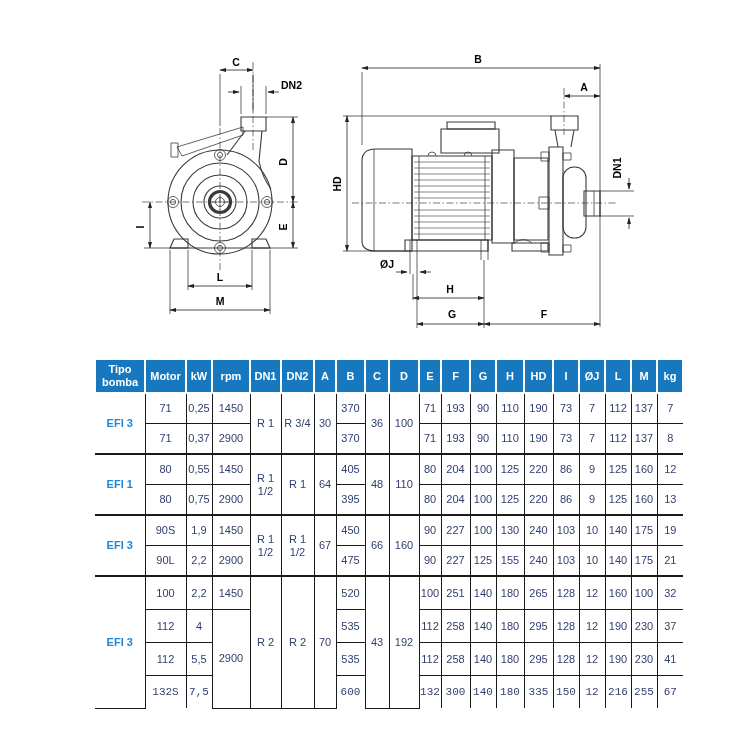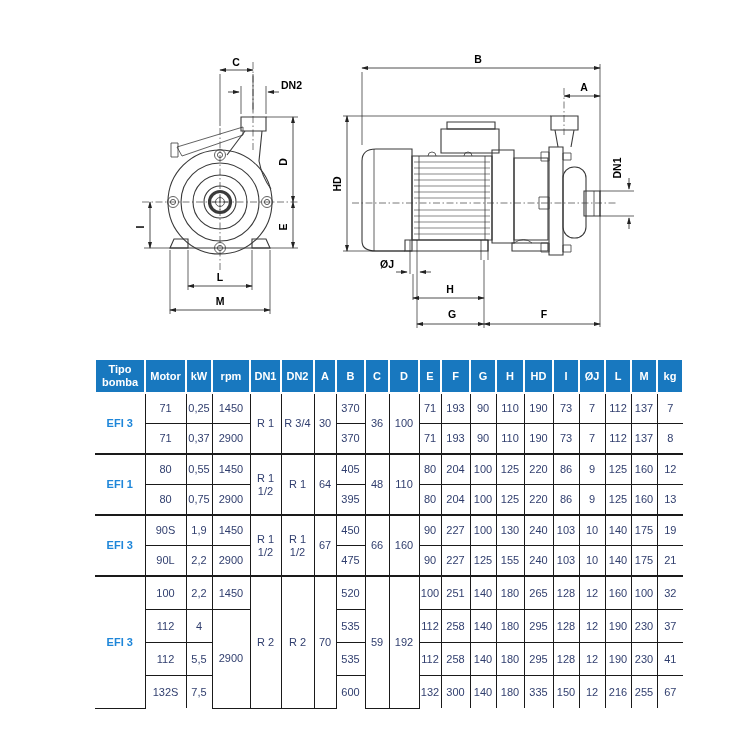--- a/index.html
+++ b/index.html
@@ -16,21 +16,21 @@
   .dlbl{font:bold 10.5px "Liberation Sans",sans-serif;fill:#000;}
 
   .spec{position:absolute;left:94px;top:358px;width:588px;border-collapse:collapse;
         table-layout:fixed;font:11px "Liberation Sans",sans-serif;}
   .spec th{background:#1878bf;color:#fff;font-weight:bold;font-size:11px;line-height:1.15;
         border:2px solid #fff;height:32px;padding:0;text-align:center;vertical-align:middle;}
   .spec td{border:1px solid #1a1a1a;text-align:center;vertical-align:middle;
         color:#303e6e;height:29px;padding:0;line-height:1.15;}
   .spec tr.gstart td{border-top:2px solid #1a1a1a;}
   .spec tr.first td{border-top:none;}
-  .spec tr.last td{border-bottom:none;}
+  .spec tr.last td{border-bottom:none;font-family:Liberation Mono, monospace;}
   .spec td:last-child{border-right:none;}
   .spec td.tipo{border-left:none;color:#1e86d9;font-weight:bold;}
   .spec tr.g3 td{height:32px;}
 </style>
 </head>
 <body>
 
 <div class="sheet">
 
 <svg width="750" height="348" viewBox="0 0 750 348">
@@ -336,21 +336,21 @@
         </tr>
         <tr class="g3 gstart">
           <td rowspan="4" class="tipo">EFI 3</td>
           <td>100</td>
           <td>2,2</td>
           <td>1450</td>
           <td rowspan="4">R 2</td>
           <td rowspan="4">R 2</td>
           <td rowspan="4">70</td>
           <td>520</td>
-          <td rowspan="4">59</td>
+          <td rowspan="4">43</td>
           <td rowspan="4">192</td>
           <td>100</td>
           <td>251</td>
           <td>140</td>
           <td>180</td>
           <td>265</td>
           <td>128</td>
           <td>12</td>
           <td>160</td>
           <td>100</td>

